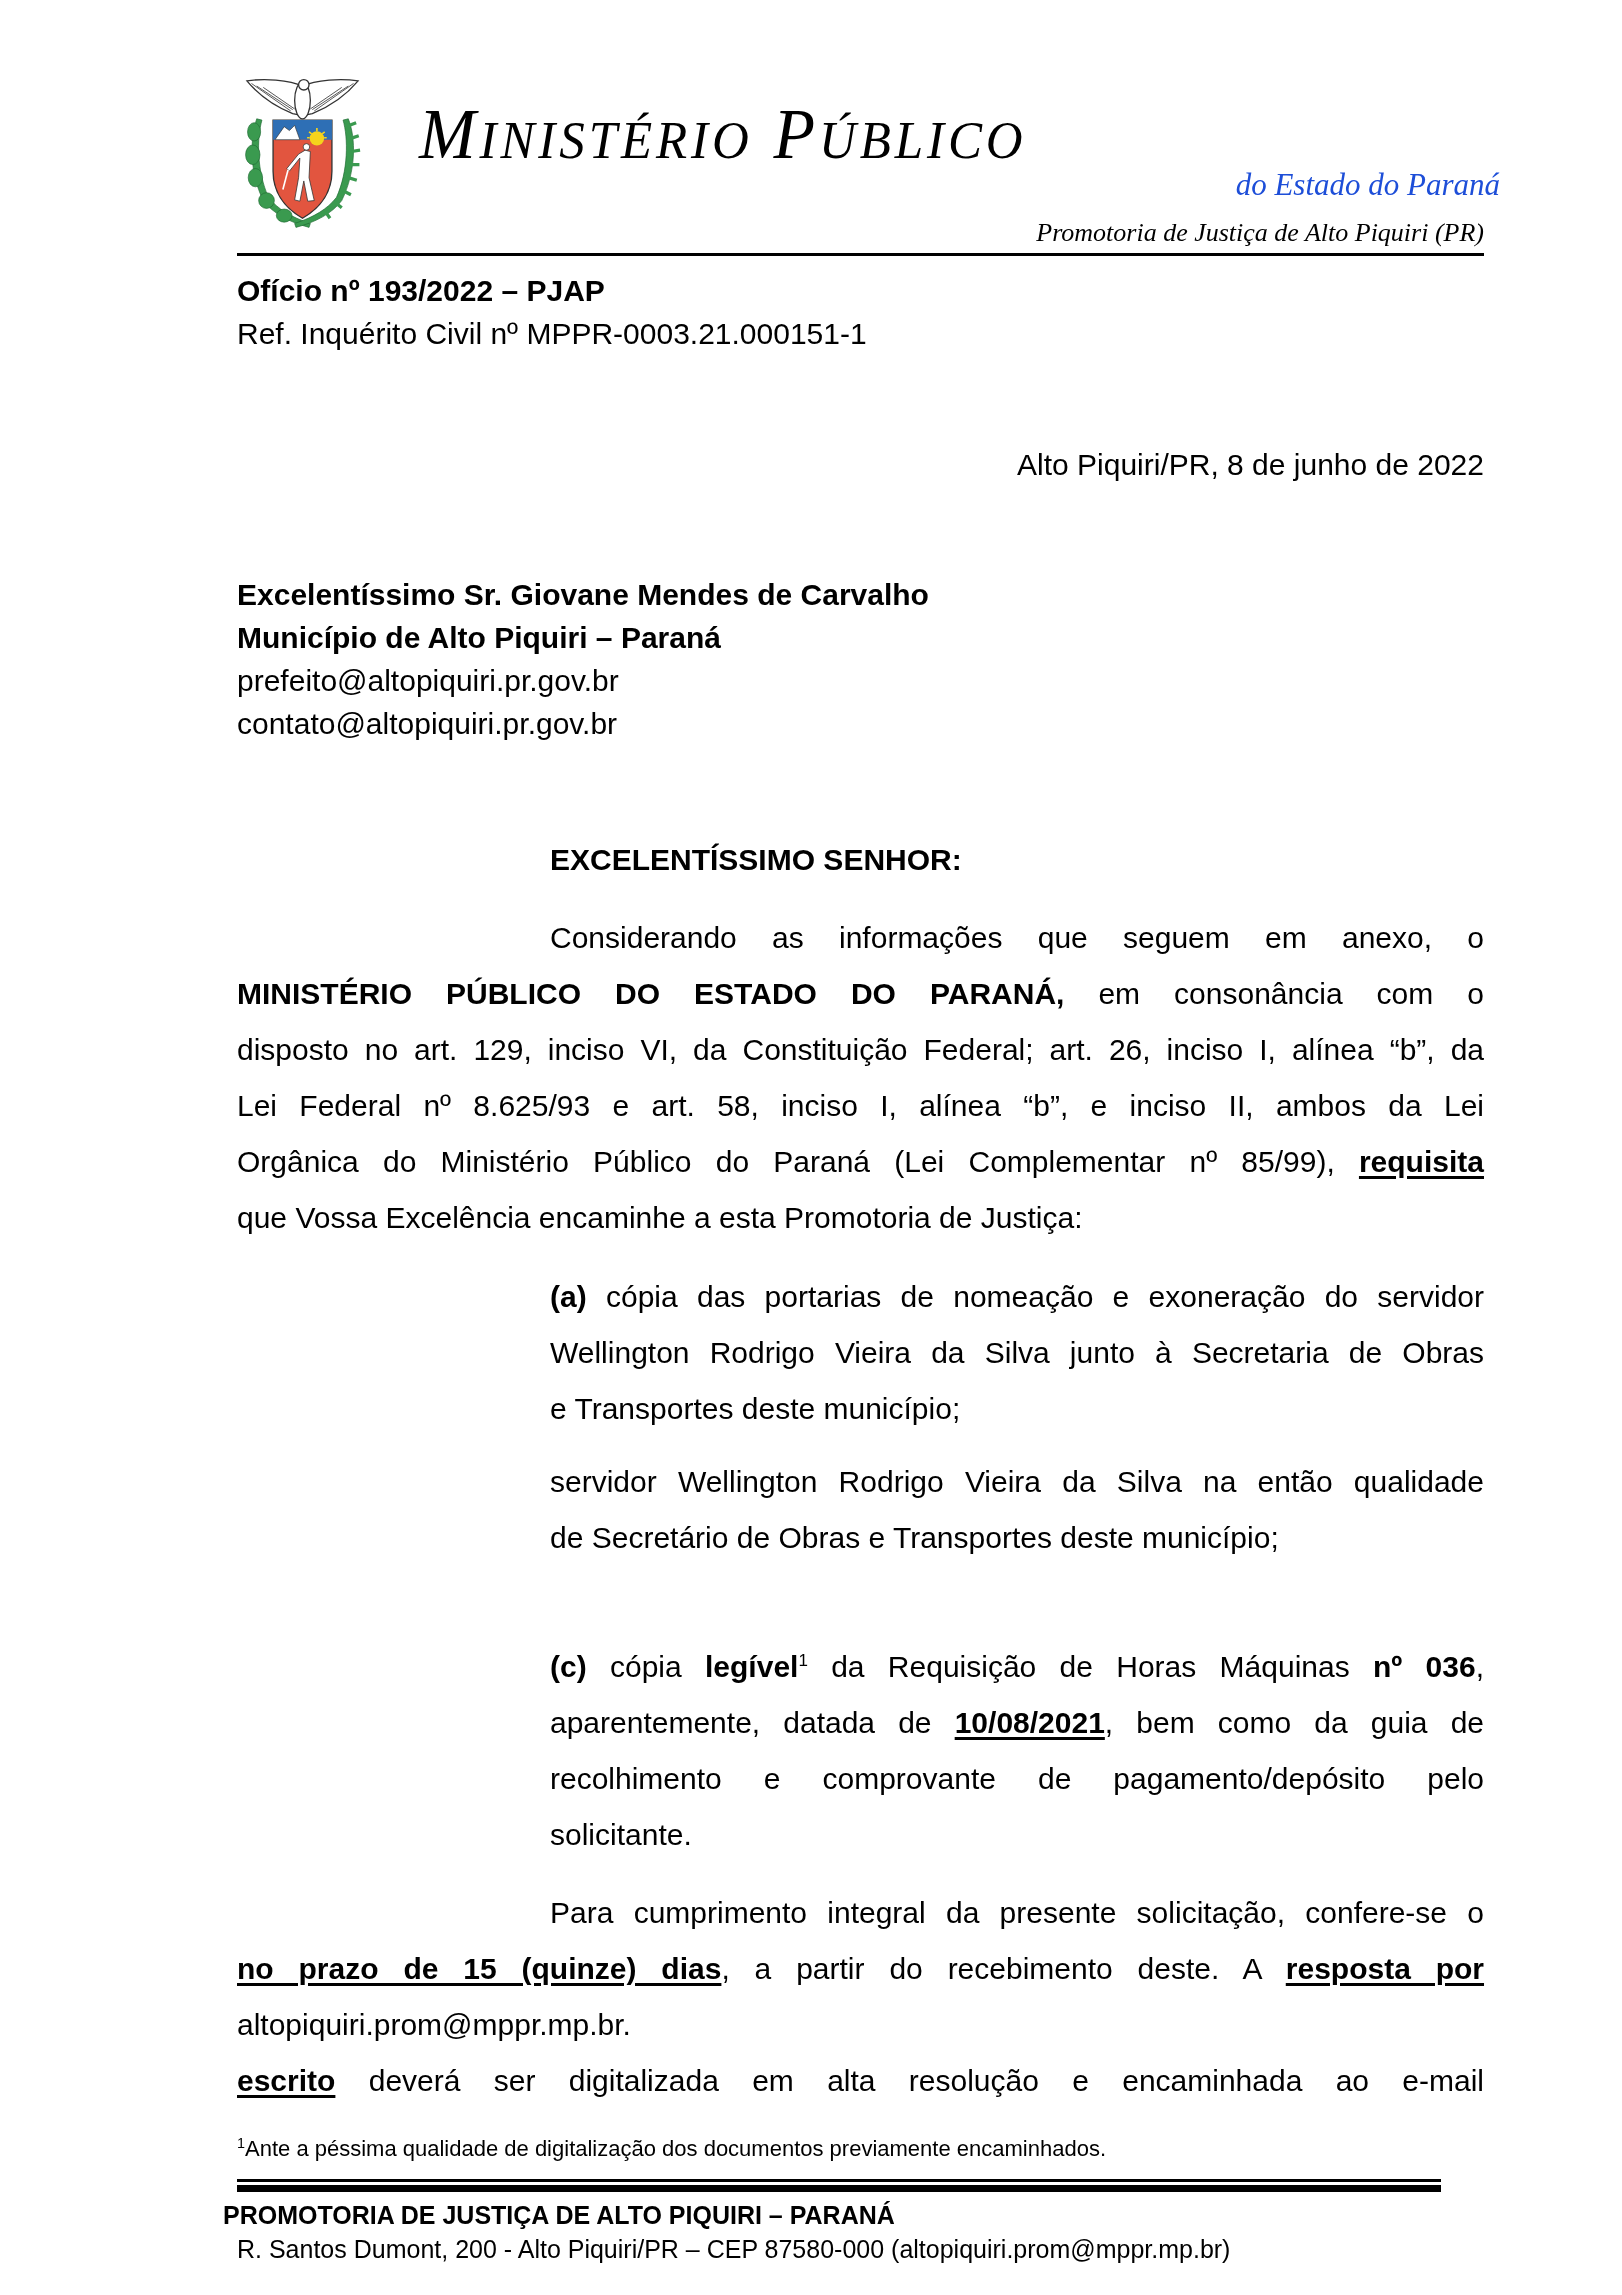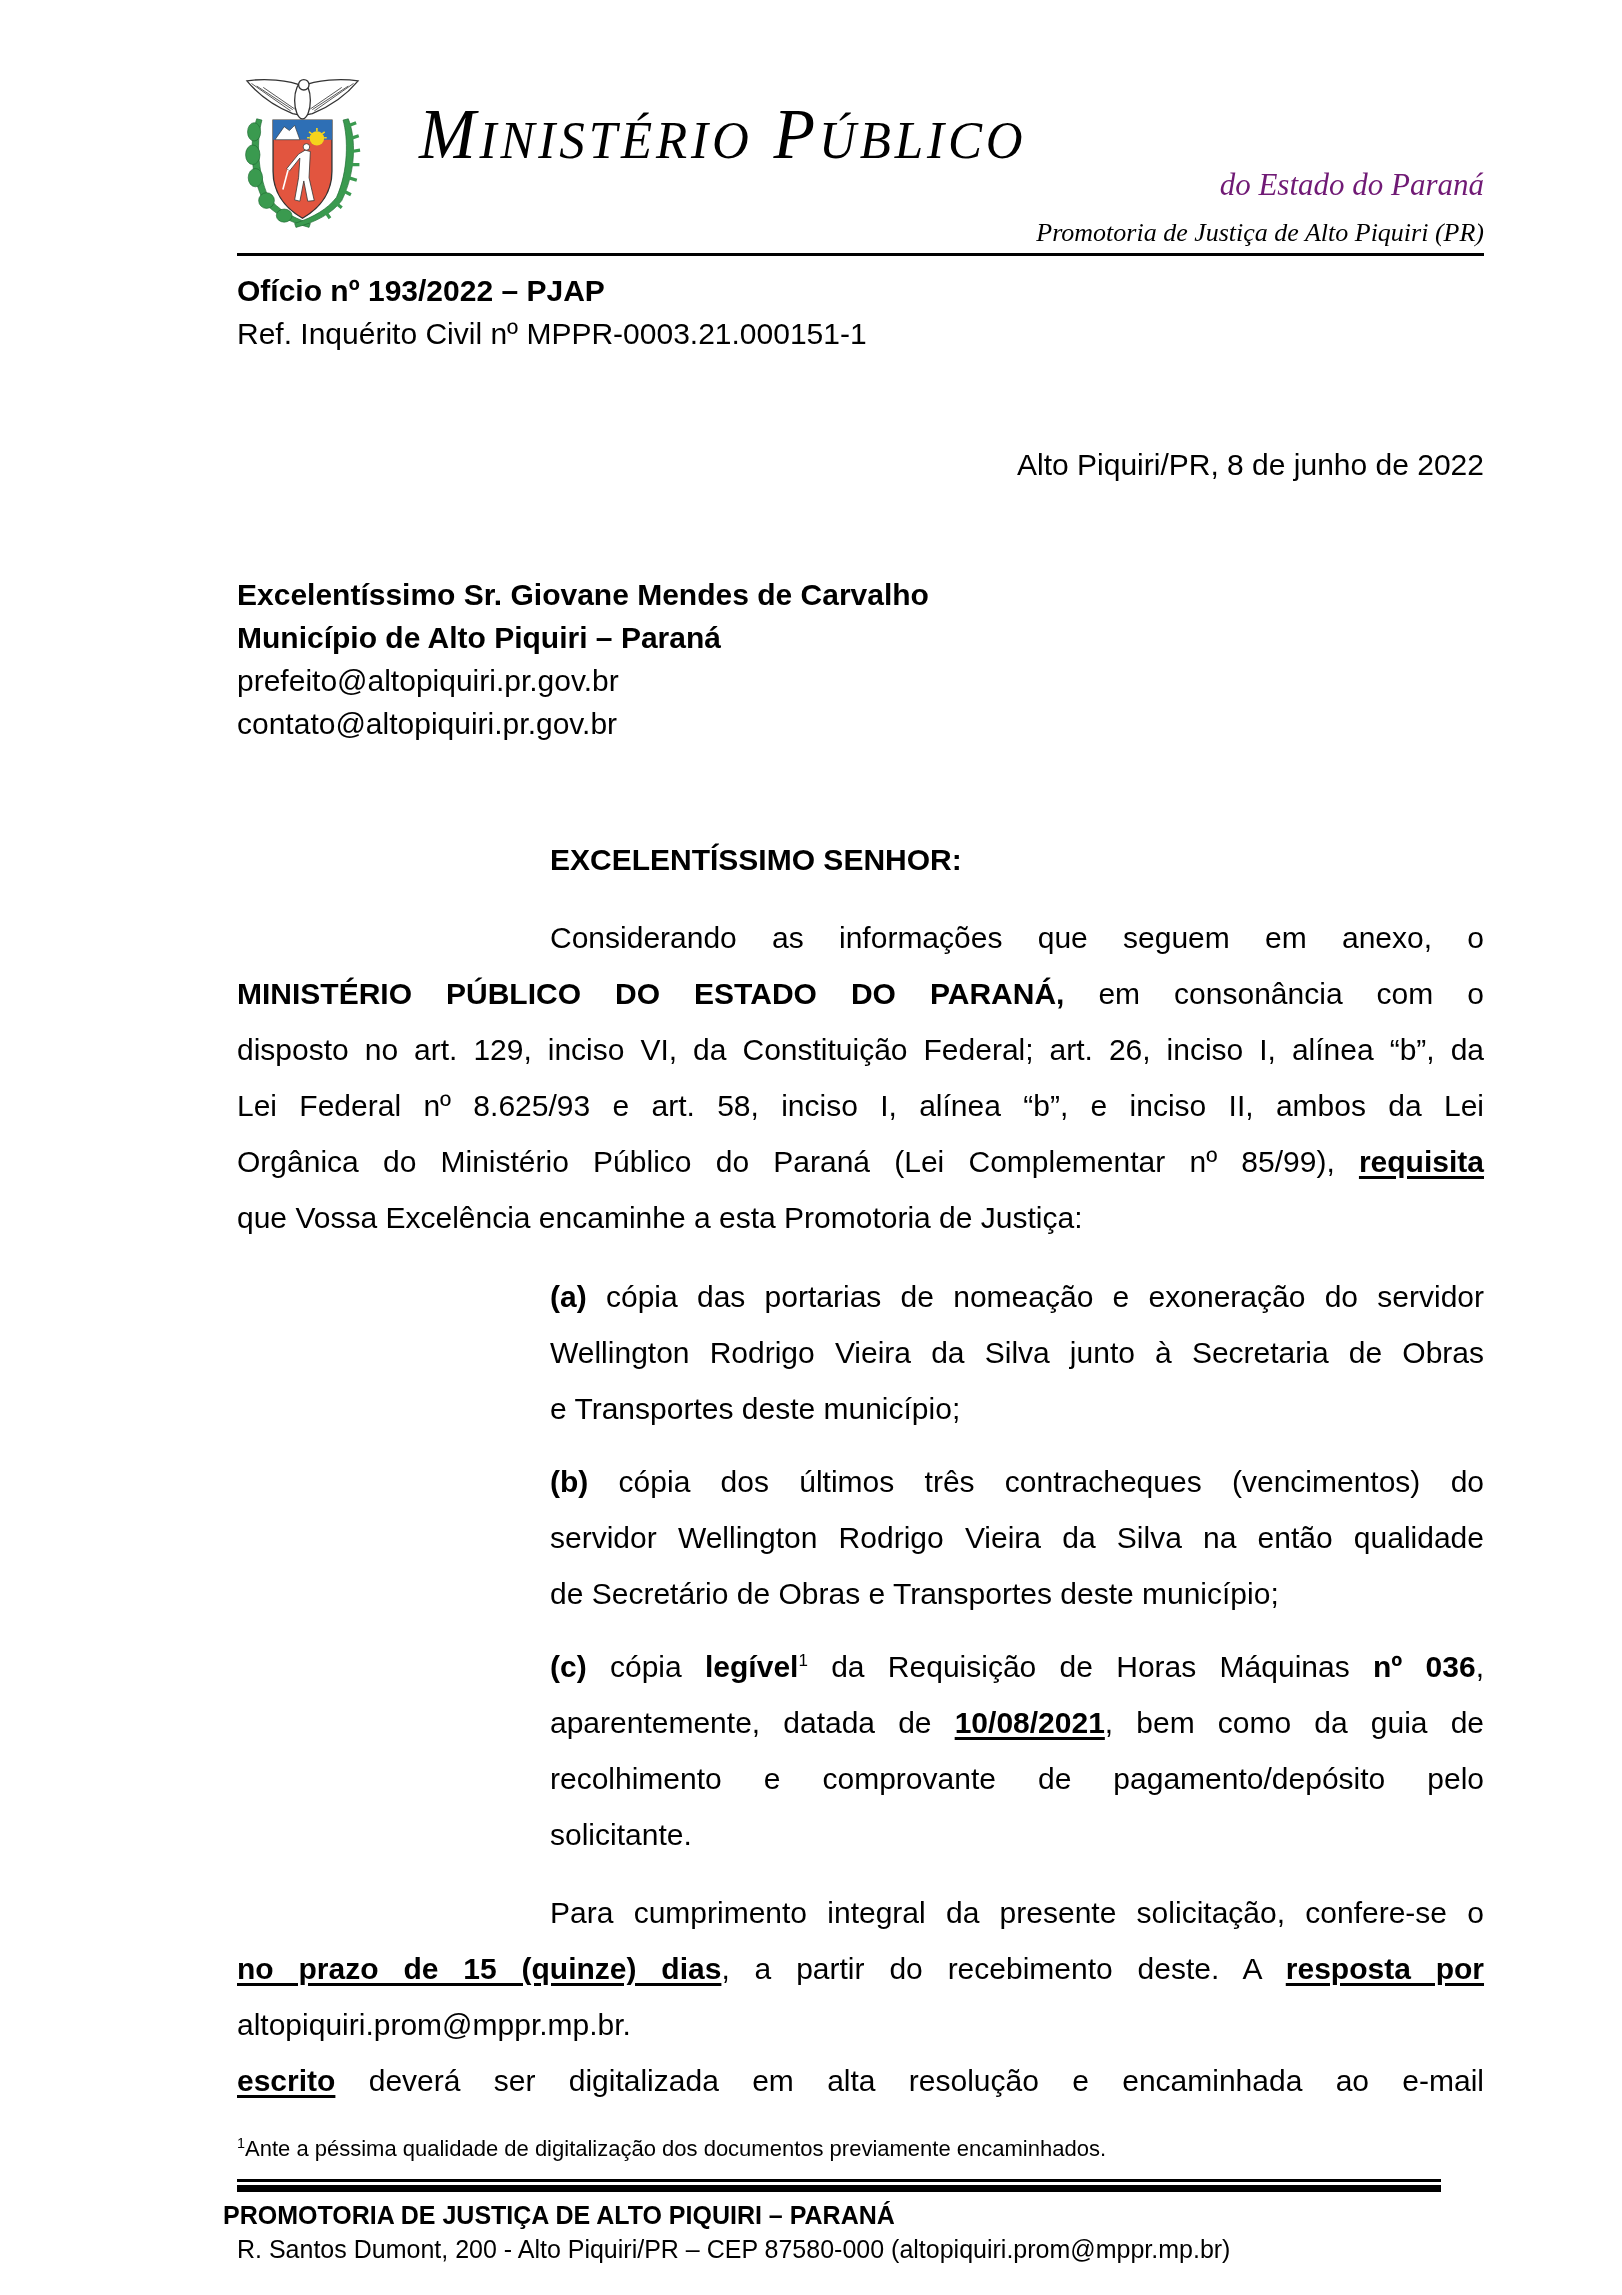--- a/index.html
+++ b/index.html
@@ -3,21 +3,21 @@
 <meta charset="utf-8">
 <style>
   html, body { margin:0; padding:0; background:#ffffff; }
   body { width:1623px; height:2295px; position:relative; overflow:hidden; color:#000; font-family:"Liberation Sans", sans-serif; }
   .abs { position:absolute; }
 
   
   #crest { left:237px; top:73px; width:131px; height:157px; }
   #org-title { left:419px; top:98px; font-family:"Liberation Serif", serif; font-style:italic; font-size:68px; letter-spacing:3.9px; line-height:1; white-space:nowrap; transform:scaleY(1.05); transform-origin:left top; }
   #org-title .sc { font-size:51px; }
-  #org-subtitle { right:139px; top:169px; font-family:"Liberation Serif", serif; font-style:italic; font-size:31px; line-height:1; color:#701a75; }
+  #org-subtitle { right:123px; top:169px; font-family:"Liberation Serif", serif; font-style:italic; font-size:31px; line-height:1; color:#1d4ed8; }
   #promotoria-header { right:139px; top:220px; font-family:Liberation Serif, serif; font-style:italic; font-size:26px; line-height:1; }
   #header-rule { left:237px; top:253px; width:1247px; height:2.6px; background:#000; }
 
   
   .line { position:absolute; left:237px; font-size:30px; line-height:1; white-space:nowrap; }
   .b { font-weight:bold; }
   .u { text-decoration:underline; text-decoration-thickness:2.6px; text-underline-offset:3.9px; }
 
   .just { position:absolute; font-size:30px; line-height:56px; text-align:justify; text-align-last:auto; }
   .jl { display:block; text-align:justify; text-align-last:justify; height:56px; }
@@ -106,21 +106,20 @@
   <span class="jl last">que Vossa Excelência encaminhe a esta Promotoria de Justiça:</span>
 </div>
 
 <div class="just" id="item-a">
   <span class="jl"><span class="b">(a)</span><span> cópia das portarias de nomeação e exoneração do servidor</span></span>
   <span class="jl">Wellington Rodrigo Vieira da Silva junto à Secretaria de Obras</span>
   <span class="jl last">e Transportes deste município;</span>
 </div>
 
 <div class="just" id="item-b">
-  <span class="jl"><span class="b">(b)</span><span> cópia dos últimos três contracheques (vencimentos) do</span></span>
   <span class="jl">servidor Wellington Rodrigo Vieira da Silva na então qualidade</span>
   <span class="jl last">de Secretário de Obras e Transportes deste município;</span>
 </div>
 
 <div class="just" id="item-c">
   <span class="jl"><span class="b">(c)</span><span> cópia </span><span class="b">legível</span><sup>1</sup><span> da Requisição de Horas Máquinas </span><span class="b">nº 036</span><span>,</span></span>
   <span class="jl"><span>aparentemente, datada de </span><span class="b u">10/08/2021</span><span>, bem como da guia de</span></span>
   <span class="jl">recolhimento e comprovante de pagamento/depósito pelo</span>
   <span class="jl last">solicitante.</span>
 </div>

